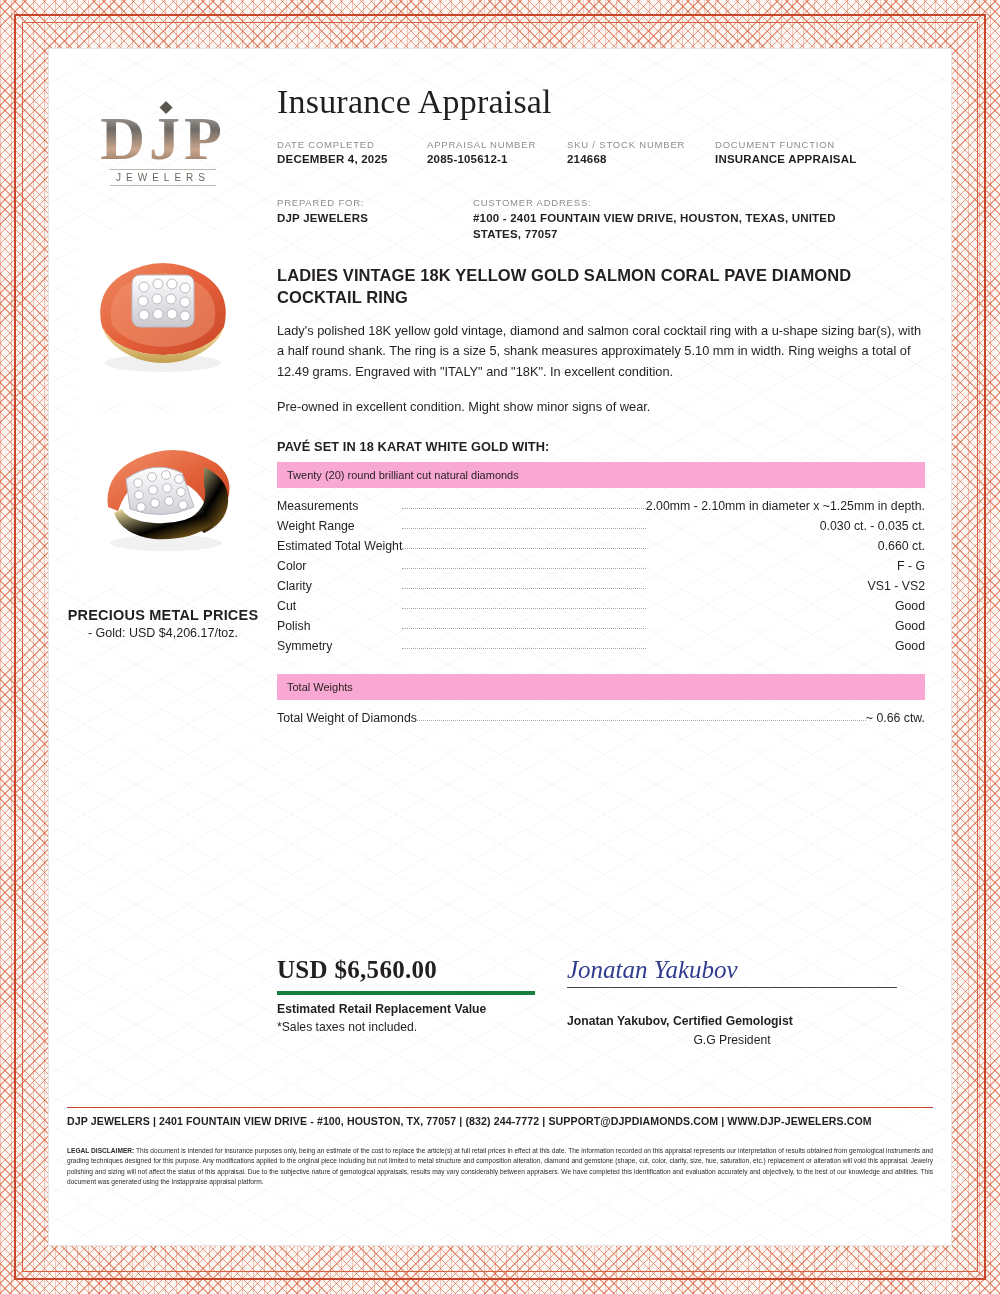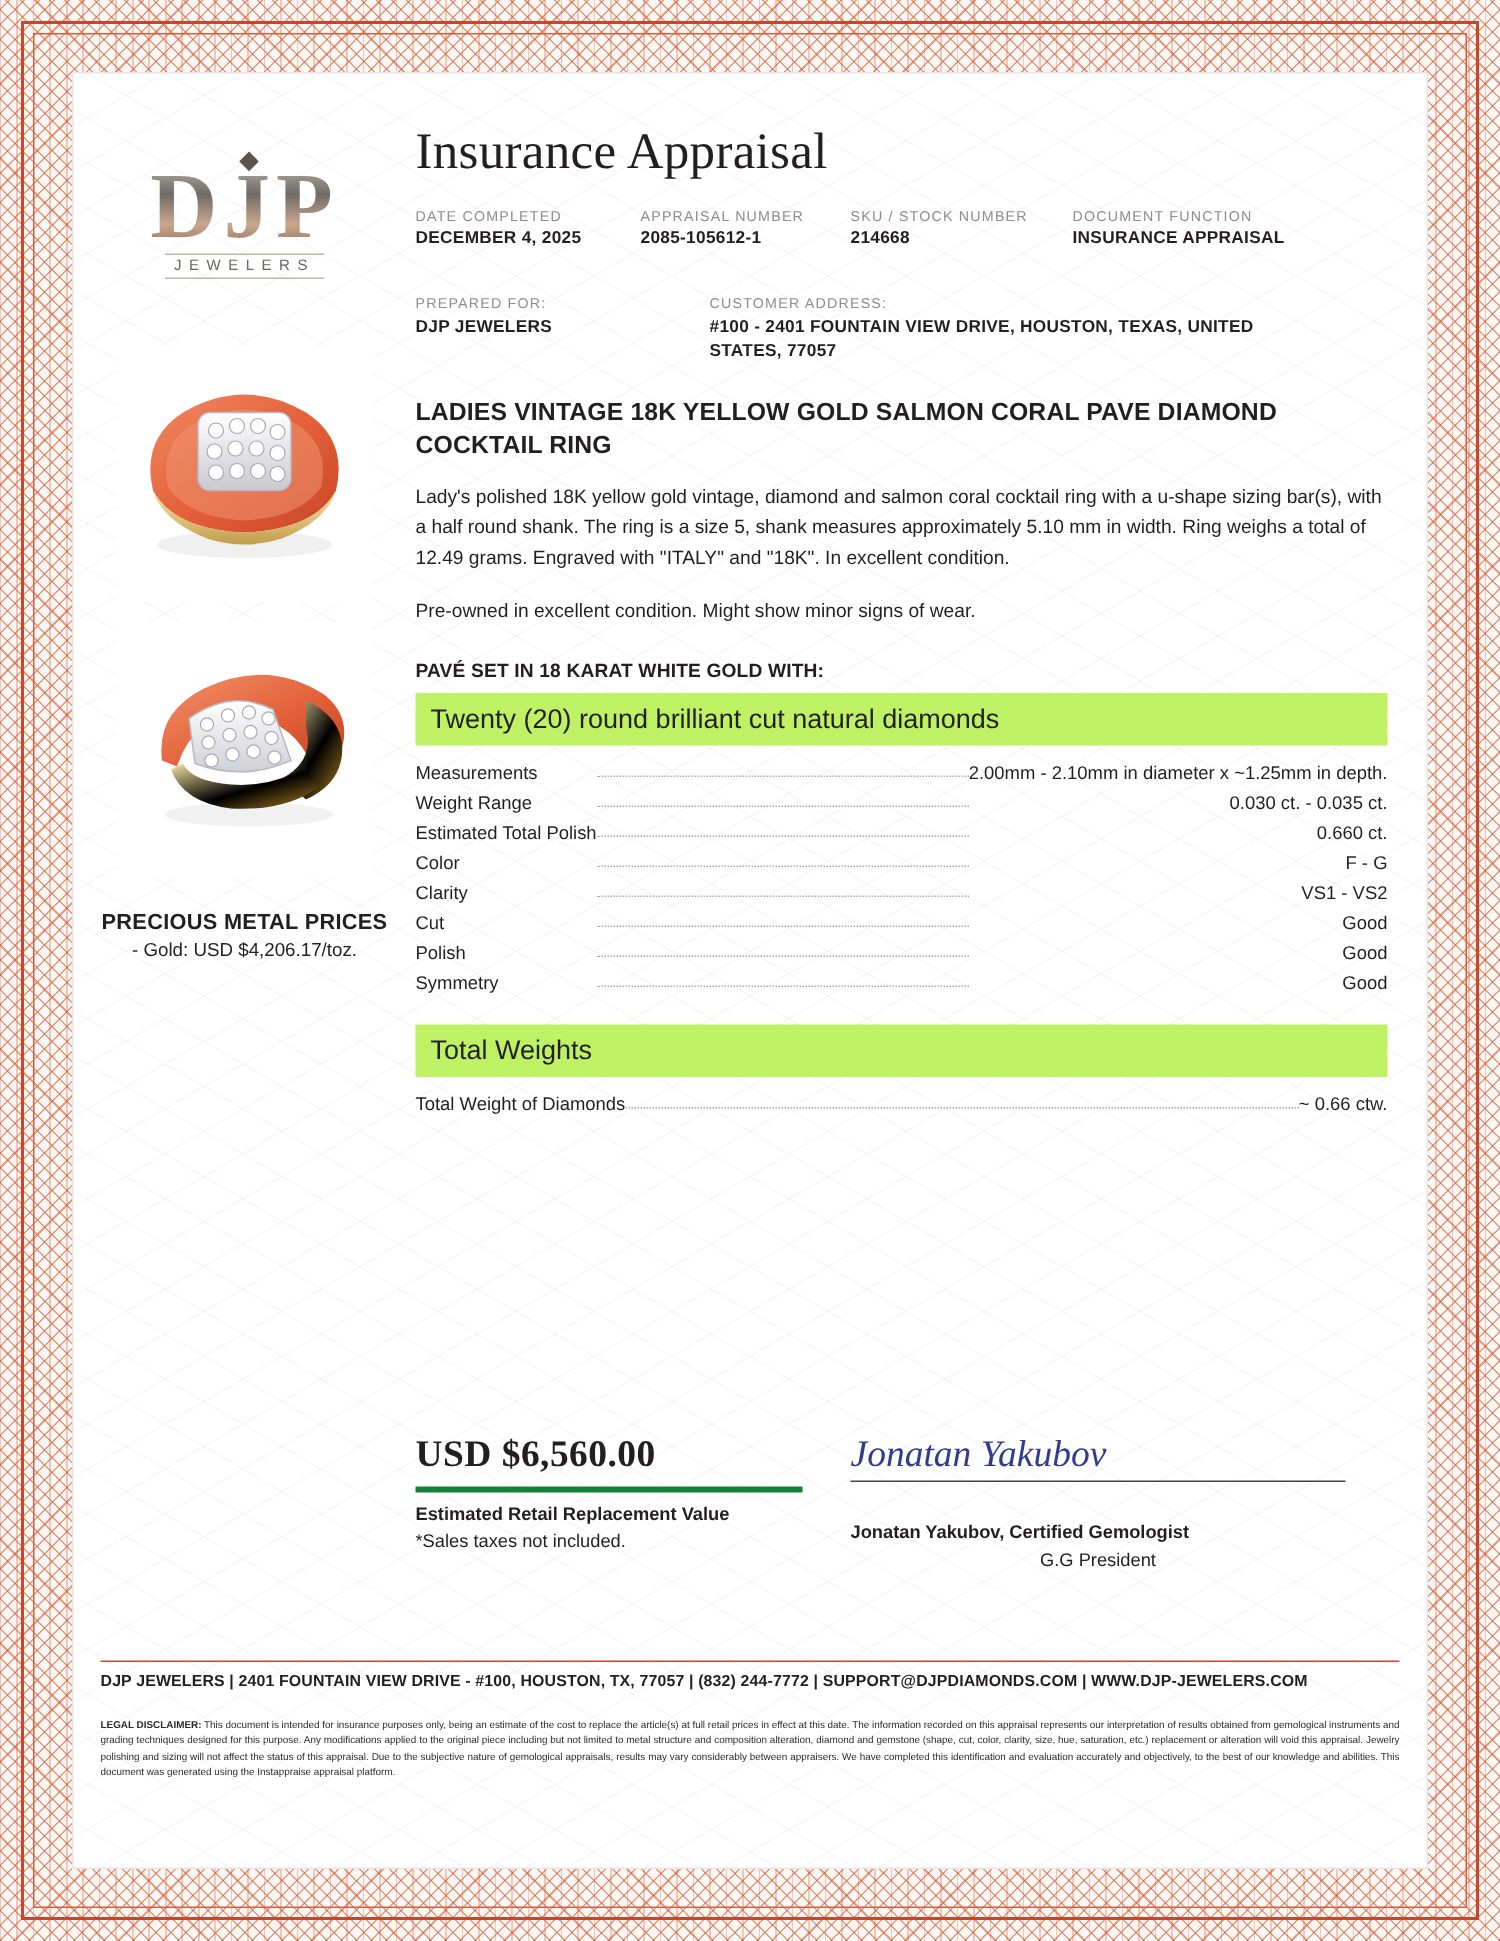--- a/index.html
+++ b/index.html
@@ -203,22 +203,22 @@
     margin: 0 0 22px 0;
   }
 
   h3.section-head {
     font-size: 12.8px;
     font-weight: bold;
     margin: 0 0 8px 0;
     letter-spacing: .1px;
   }
   .grey-bar {
-    background: #bef264;
-    font-size: 18px;
+    background: #f9a8d4;
+    font-size: 11px;
     padding: 7px 10px;
     margin-bottom: 8px;
   }
 
   table.specs {
     width: 100%;
     border-collapse: collapse;
     font-size: 12.3px;
   }
   table.specs td {
@@ -493,21 +493,21 @@
             <td class="v">2.00mm - 2.10mm in diameter x ~1.25mm in depth.</td>
           </tr>
           <tr>
             <td class="k">Weight Range</td>
             <td class="dots">
                 <span></span>
               </td>
             <td class="v">0.030 ct. - 0.035 ct.</td>
           </tr>
           <tr>
-            <td class="k">Estimated Total Polish</td>
+            <td class="k">Estimated Total Weight</td>
             <td class="dots">
                 <span></span>
               </td>
             <td class="v">0.660 ct.</td>
           </tr>
           <tr>
             <td class="k">Color</td>
             <td class="dots">
                 <span></span>
               </td>

